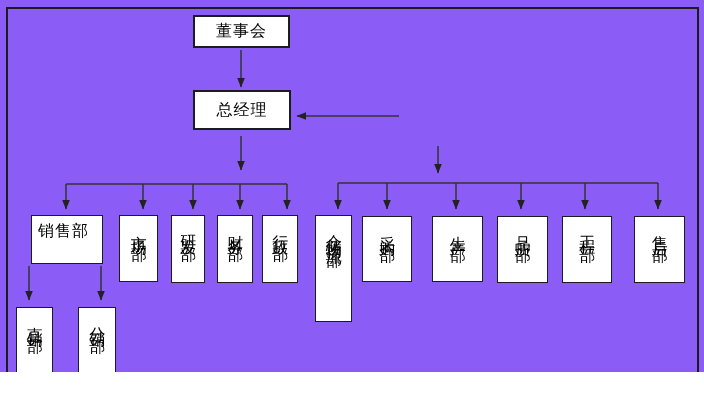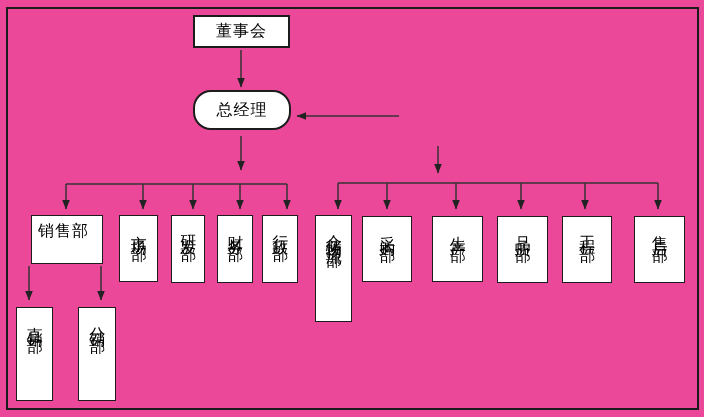--- a/index.html
+++ b/index.html
@@ -4,22 +4,22 @@
 <style>
   html, body {
     margin: 0;
     padding: 0;
     background: #ffffff;
     font-family: "Liberation Sans", "DejaVu Sans", sans-serif;
   }
   #stage {
     position: relative;
     width: 704px;
-    height: 417px;
-    background: #ec4899;
+    height: 372px;
+    background: #8b5cf6;
     overflow: hidden;
   }
   #frame {
     position: absolute;
     left: 6px; top: 7px;
     width: 689px; height: 399px;
     border: 2px solid #1c1c1c;
     background: transparent;
   }
   #connectors {
@@ -53,21 +53,21 @@
   .box.vertical .label {
     writing-mode: vertical-rl;
     text-orientation: upright;
     letter-spacing: 5px;
     padding-top: 6px;
   }
   .box.vertical.tight .label { letter-spacing: 4px; }
 
   
   #n-board        { left: 193px; top: 15px;  width: 97px;  height: 33px; }
-  #n-gm           { left: 193px; top: 90px;  width: 98px;  height: 40px; border-radius: 18px; }
+  #n-gm           { left: 193px; top: 90px;  width: 98px;  height: 40px; }
   #n-dgm          { left: 401px; top: 103px; width: 97px;  height: 41px; }
   #n-sales        { left: 31px;  top: 215px; width: 72px;  height: 49px; }
   #n-market       { left: 119px; top: 215px; width: 39px;  height: 67px; }
   #n-rnd          { left: 171px; top: 215px; width: 34px;  height: 68px; }
   #n-finance      { left: 217px; top: 215px; width: 36px;  height: 68px; }
   #n-admin        { left: 262px; top: 215px; width: 36px;  height: 68px; }
   #n-warehouse    { left: 315px; top: 215px; width: 37px;  height: 107px; }
   #n-purchasing   { left: 362px; top: 216px; width: 50px;  height: 66px; }
   #n-production   { left: 432px; top: 216px; width: 51px;  height: 66px; }
   #n-quality      { left: 497px; top: 216px; width: 51px;  height: 67px; }

